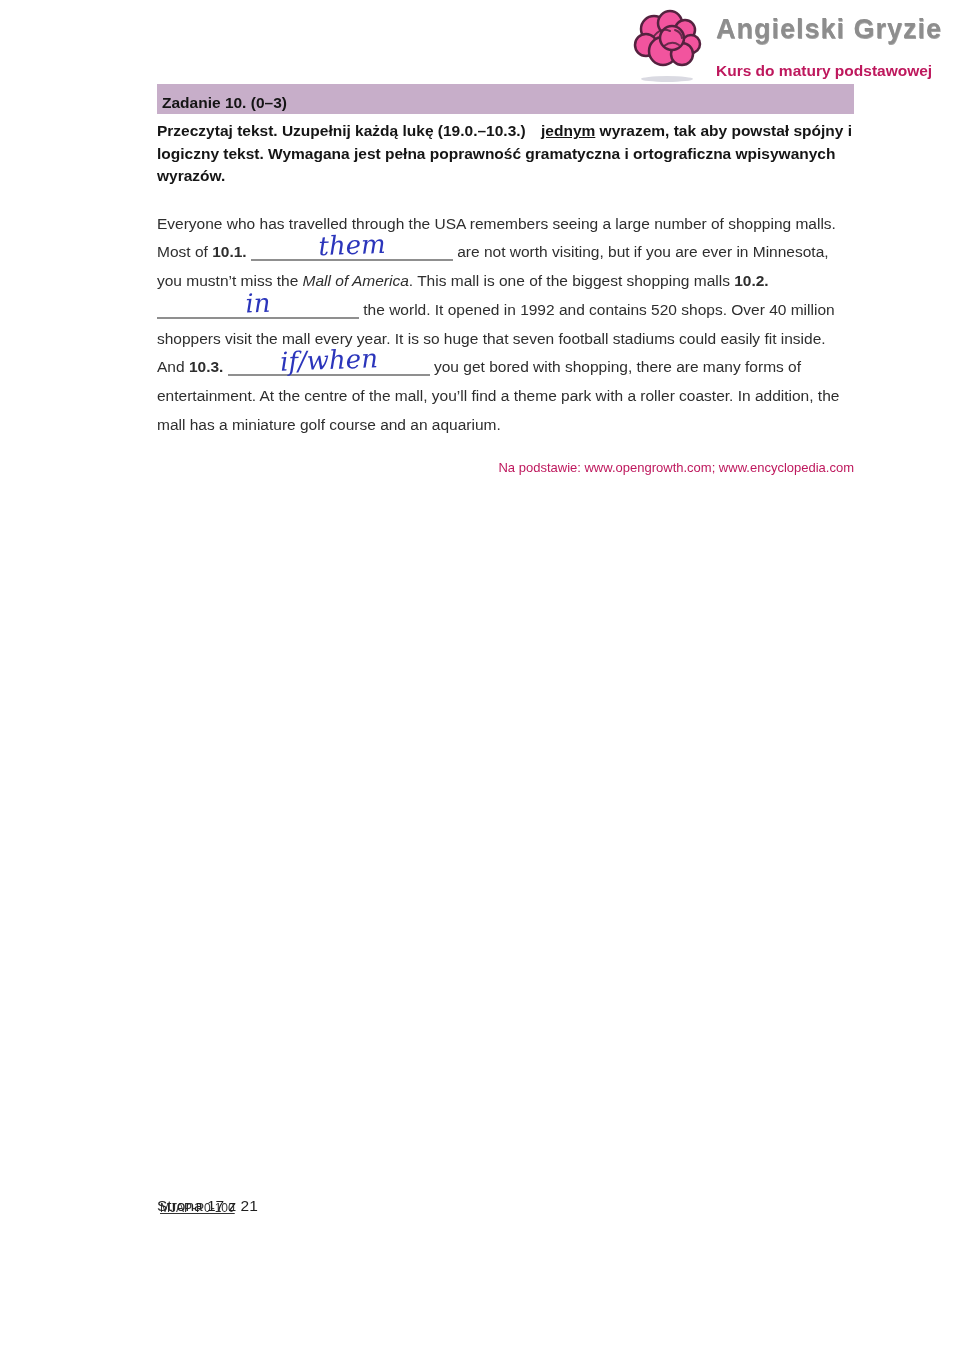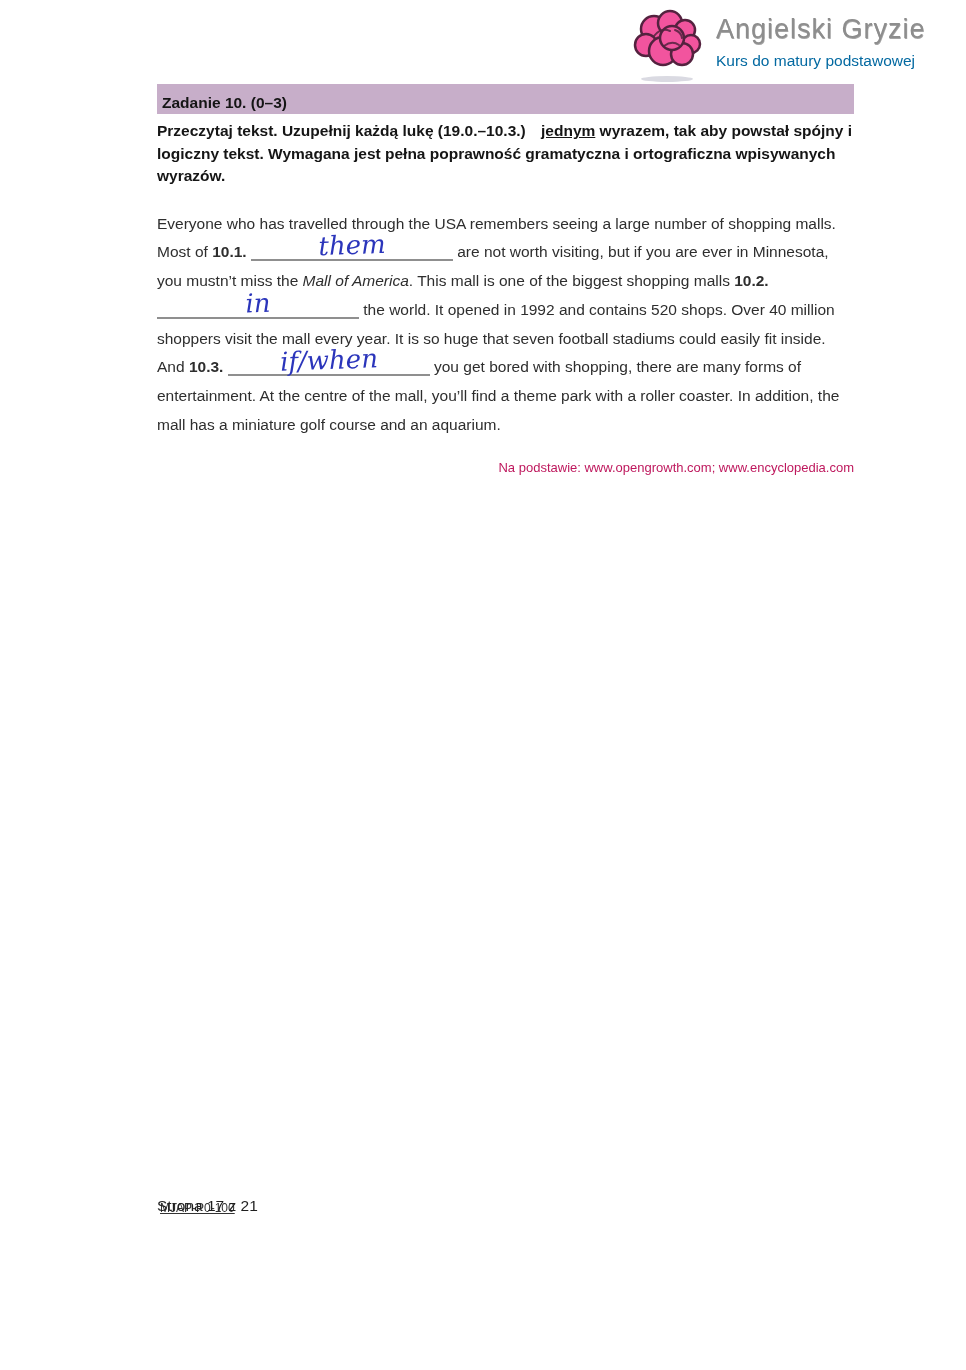--- a/index.html
+++ b/index.html
@@ -15,24 +15,24 @@
     width:966px;height:1370px;background:#ffffff;position:relative;
     font-family:"Liberation Sans", sans-serif;color:#2e2e2e;overflow:hidden;
   }
   .header{
     position:absolute;top:8px;left:630px;display:flex;align-items:flex-start;gap:12px;
   }
   .logo-wrap{width:74px;text-align:center;}
   .logo-shadow{width:52px;height:6px;background:#dadae2;border-radius:50%;margin:2px auto 0;}
   .brand-texts{padding-top:6px;}
   .brand-title{
-    font-size:27px;font-weight:normal;color:var(--brand_gray);letter-spacing:1px;line-height:30px;
+    font-size:27px;font-weight:bold;color:var(--brand_gray);letter-spacing:1px;line-height:30px;
     text-shadow:0.5px 0.5px 0 #a5a5a5;
   }
-  .brand-subtitle{font-size:15.5px;font-weight:normal;color:#0369a1;margin-top:8px;}
+  .brand-subtitle{font-size:15.5px;font-weight:bold;color:#be185d;margin-top:18px;}
 
   .content{position:absolute;left:157px;top:84px;width:697px;}
   .task-band{
     background:var(--band);padding:10px 5px 2px;font-weight:bold;font-size:15.5px;color:#151515;
   }
   .instructions{margin-top:6px;font-weight:bold;font-size:15.5px;line-height:22.5px;color:#151515;}
   .instr-underline{text-decoration:underline;margin-left:11px;}
   .passage-title{text-align:center;font-size:15.5px;margin-top:58px;color:#2e2e2e;letter-spacing:0.2px;}
   .passage{margin-top:22px;font-size:15.5px;line-height:28.8px;text-align:left;}
   .bold{font-weight:bold;margin-top:24px;}

